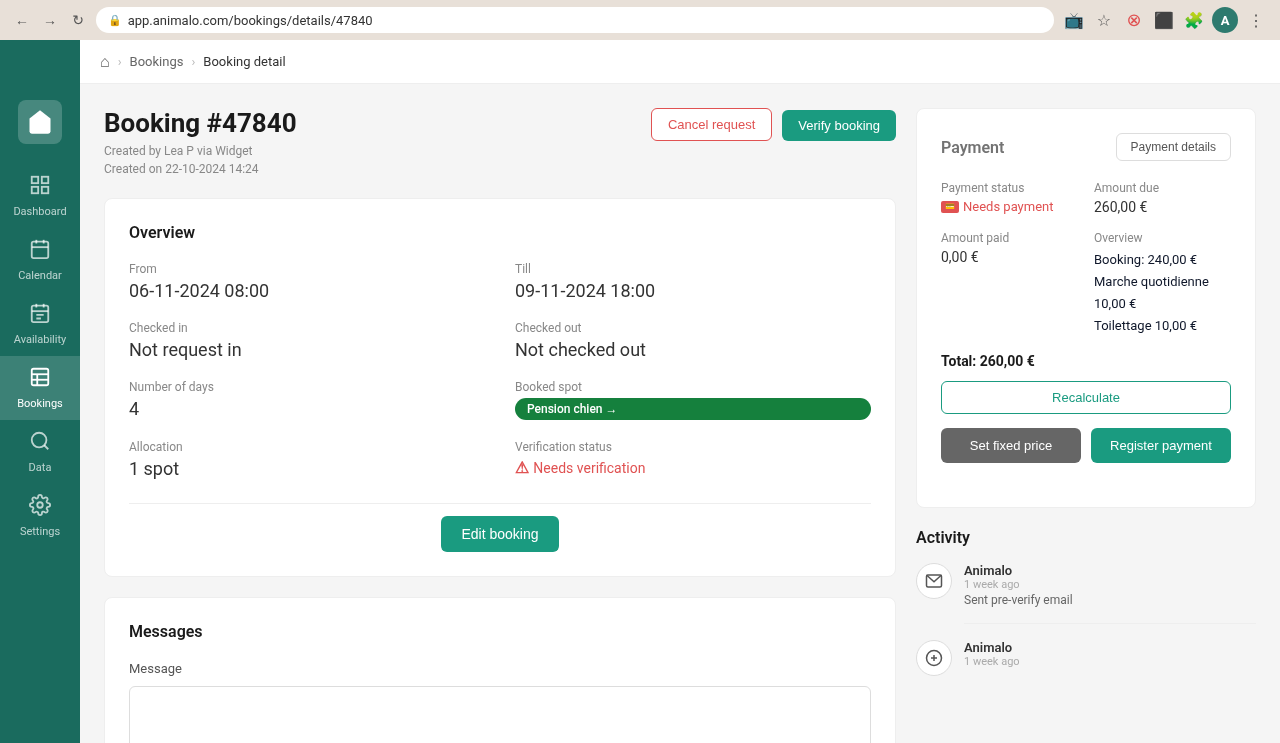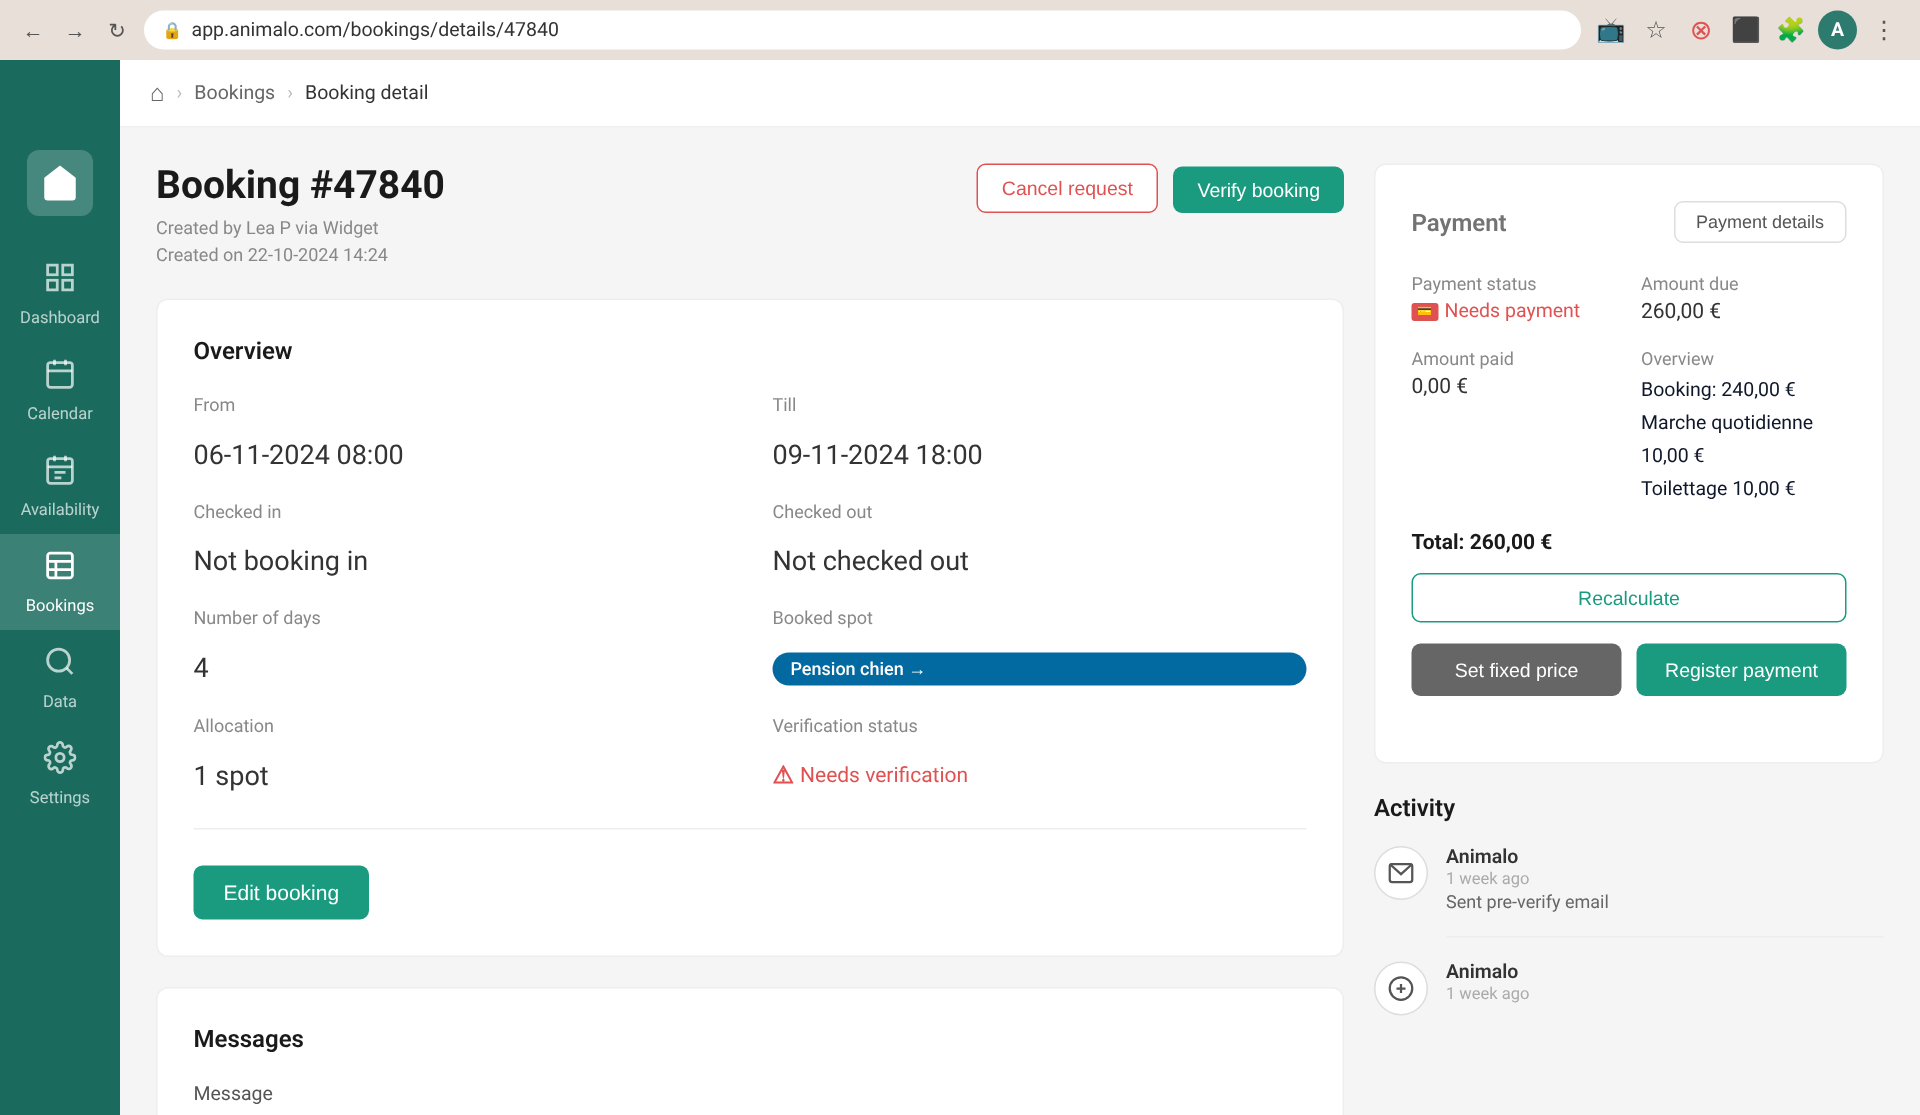--- a/index.html
+++ b/index.html
@@ -52,34 +52,34 @@
     .btn-cancel { padding: 8px 16px; border: 1.5px solid #e05252; background: white; color: #e05252; border-radius: 6px; cursor: pointer; font-size: 13px; font-weight: 500; }
     .btn-verify { padding: 8px 16px; background: #1a9b80; color: white; border: none; border-radius: 6px; cursor: pointer; font-size: 13px; font-weight: 500; }
 
     
     .card { background: white; border-radius: 8px; padding: 24px; margin-bottom: 20px; border: 1px solid #eee; }
 
     .section-title { font-size: 16px; font-weight: 600; color: #1a1a1a; margin-bottom: 20px; }
 
     
     .overview-grid { display: grid; grid-template-columns: 1fr 1fr; gap: 20px 30px; }
-    .field-group { display: flex; flex-direction: column; gap: 16px; }
+    .field-group { display: flex; flex-direction: column; gap: 4px; }
     .field-label { font-size: 12px; color: #888; font-weight: 400; }
     .field-value { font-size: 18px; color: #333; font-weight: 400; }
 
     
-    .spot-badge { display: inline-flex; align-items: center; gap: 4px; background: #0369a1; color: white; padding: 4px 12px; border-radius: 12px; font-size: 12px; font-weight: 500; }
+    .spot-badge { display: inline-flex; align-items: center; gap: 4px; background: #15803d; color: white; padding: 4px 12px; border-radius: 12px; font-size: 12px; font-weight: 500; }
 
     
     .needs-verification { color: #e05252; display: flex; align-items: center; gap: 4px; font-size: 14px; }
     .needs-payment { color: #e05252; display: flex; align-items: center; gap: 4px; font-size: 13px; }
     .payment-icon { width: 18px; height: 12px; background: #e05252; border-radius: 2px; display: inline-flex; align-items: center; justify-content: center; color: white; font-size: 8px; }
 
     
-    .card-footer { display: flex; justify-content: flex-start; margin-top: 24px; padding-top: 24px; border-top: 1px solid #eee; }
+    .card-footer { display: flex; justify-content: center; margin-top: 24px; padding-top: 12px; border-top: 1px solid #eee; }
     .btn-edit { padding: 10px 20px; background: #1a9b80; color: white; border: none; border-radius: 6px; cursor: pointer; font-size: 14px; font-weight: 500; }
 
     
     .messages-label { font-size: 13px; color: #555; margin-bottom: 6px; }
     .message-textarea { width: 100%; height: 90px; border: 1px solid #ddd; border-radius: 6px; padding: 10px; font-size: 13px; resize: none; color: #333; background: white; }
 
     
     .right-col { width: 340px; flex-shrink: 0; }
 
     
@@ -248,21 +248,21 @@
           <div class="field-group">
             <span class="field-label">From</span>
             <span class="field-value">06-11-2024 08:00</span>
           </div>
           <div class="field-group">
             <span class="field-label">Till</span>
             <span class="field-value">09-11-2024 18:00</span>
           </div>
           <div class="field-group">
             <span class="field-label">Checked in</span>
-            <span class="field-value">Not booking in</span>
+            <span class="field-value">Not request in</span>
           </div>
           <div class="field-group">
             <span class="field-label">Checked out</span>
             <span class="field-value">Not checked out</span>
           </div>
           <div class="field-group">
             <span class="field-label">Number of days</span>
             <span class="field-value">4</span>
           </div>
           <div class="field-group">

